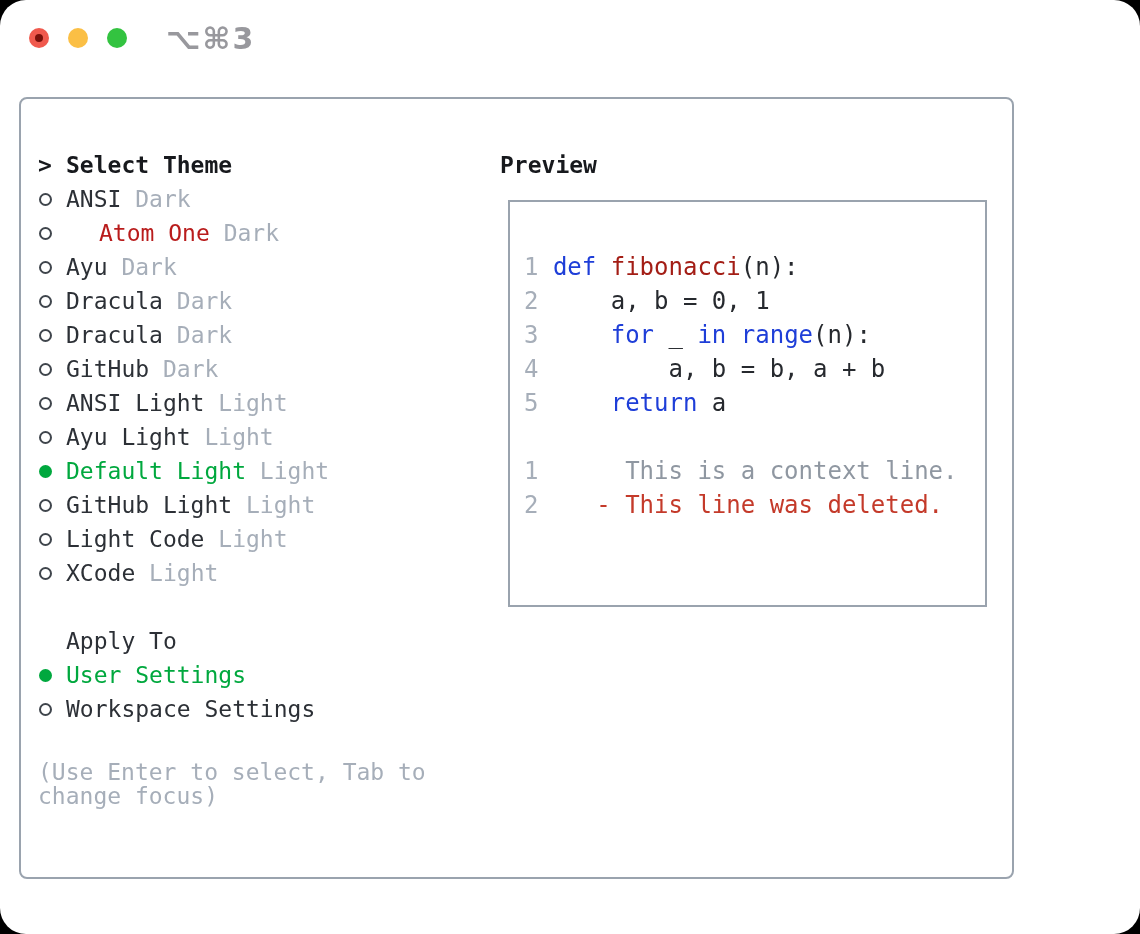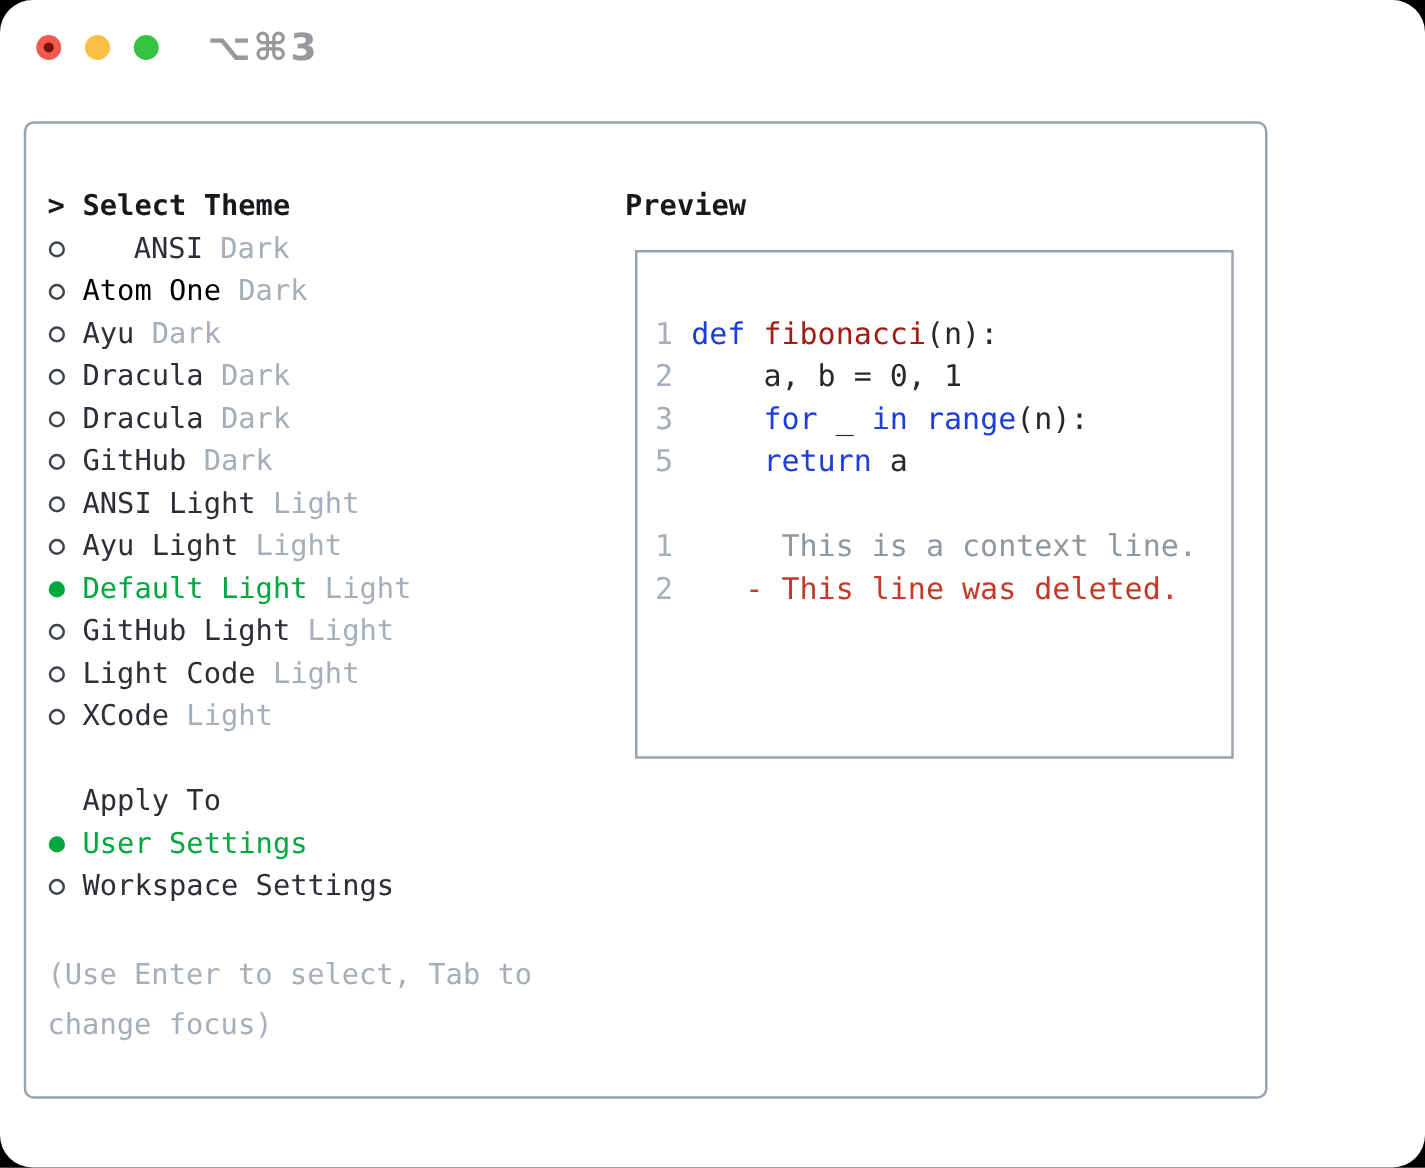--- a/index.html
+++ b/index.html
@@ -29,21 +29,21 @@
   .radio{width:13px;height:13px;border-radius:50%;box-sizing:border-box;margin-left:1px;}
   .radio.off{border:2px solid var(--radio_outline,#3f454c);}
   .radio.on{background:var(--green,#00a83e);}
   .cursor{font-weight:bold;color:var(--heading,#17191d);font-size:23px;}
   .heading{font-weight:bold;color:var(--heading,#17191d);}
   .tvariant{color:var(--text_muted,#a6aeb9);}
   .list{position:absolute;left:17px;top:49px;}
   .apply{position:absolute;left:17px;top:525px;}
   .hint{
     position:absolute;left:17px;top:661px;width:430px;
-    font-size:23px;line-height:40px;color:var(--text_muted,#a6aeb9);
+    font-size:23px;line-height:24px;color:var(--text_muted,#a6aeb9);
   }
   .preview-title{position:absolute;left:479px;top:49px;height:34px;line-height:34px;font-size:23px;}
   .preview-box{
     position:absolute;left:487px;top:101px;width:479px;height:407px;
     border:2px solid var(--border,#9aa3ae);box-sizing:border-box;background:#fff;
   }
   .code{position:absolute;left:14px;top:48px;}
   .cline{height:34px;line-height:34px;font-size:24px;white-space:pre;}
 </style>
 </head>
@@ -57,22 +57,22 @@
   <span class="shortcut">⌥⌘3</span>
 
   <div class="panel">
 
     <div class="list">
       <div class="row">
         <span class="marker"><span class="cursor">&gt;</span></span>
         <span class="heading">Select Theme</span>
       </div>
 
-    <div class="row"><span class="marker"><span class="radio off"></span></span><span style="color: rgb(44, 48, 54); margin-left: 41px;">ANSI</span><span class="tvariant"> Dark</span></div>
-        <div class="row"><span class="marker"><span class="radio off"></span></span><span style="color: #000000;">Atom One</span><span class="tvariant"> Dark</span></div>
+    <div class="row"><span class="marker"><span class="radio off"></span></span><span style="color: rgb(44, 48, 54);">ANSI</span><span class="tvariant"> Dark</span></div>
+        <div class="row"><span class="marker"><span class="radio off"></span></span><span style="color: #b91c1c; margin-left: 33px;">Atom One</span><span class="tvariant"> Dark</span></div>
         <div class="row"><span class="marker"><span class="radio off"></span></span><span style="color: rgb(44, 48, 54);">Ayu</span><span class="tvariant"> Dark</span></div>
         <div class="row"><span class="marker"><span class="radio off"></span></span><span style="color: rgb(44, 48, 54);">Dracula</span><span class="tvariant"> Dark</span></div>
         <div class="row"><span class="marker"><span class="radio off"></span></span><span style="color: rgb(44, 48, 54);">Dracula</span><span class="tvariant"> Dark</span></div>
         <div class="row"><span class="marker"><span class="radio off"></span></span><span style="color: rgb(44, 48, 54);">GitHub</span><span class="tvariant"> Dark</span></div>
         <div class="row"><span class="marker"><span class="radio off"></span></span><span style="color: rgb(44, 48, 54);">ANSI Light</span><span class="tvariant"> Light</span></div>
         <div class="row"><span class="marker"><span class="radio off"></span></span><span style="color: rgb(44, 48, 54);">Ayu Light</span><span class="tvariant"> Light</span></div>
         <div class="row"><span class="marker"><span class="radio on"></span></span><span style="color: rgb(0, 168, 62);">Default Light</span><span class="tvariant"> Light</span></div>
         <div class="row"><span class="marker"><span class="radio off"></span></span><span style="color: rgb(44, 48, 54);">GitHub Light</span><span class="tvariant"> Light</span></div>
         <div class="row"><span class="marker"><span class="radio off"></span></span><span style="color: rgb(44, 48, 54);">Light Code</span><span class="tvariant"> Light</span></div>
         <div class="row"><span class="marker"><span class="radio off"></span></span><span style="color: rgb(44, 48, 54);">XCode</span><span class="tvariant"> Light</span></div>
@@ -91,20 +91,21 @@
     <div class="hint">(Use Enter to select, Tab to change focus)</div>
 
     <div class="preview-title heading">Preview</div>
 
     <div class="preview-box">
       <div class="code">
 
       <div class="cline"><span style="color: rgb(166, 174, 185);">1 </span><span style="color: rgb(30, 62, 216);">def</span><span style="color: rgb(38, 41, 46);"> </span><span style="color: rgb(163, 29, 21);">fibonacci</span><span style="color: rgb(38, 41, 46);">(n):</span></div>
           <div class="cline"><span style="color: rgb(166, 174, 185);">2 </span><span style="color: rgb(38, 41, 46);">    a, b = 0, 1</span></div>
           <div class="cline"><span style="color: rgb(166, 174, 185);">3 </span><span style="color: rgb(38, 41, 46);">    </span><span style="color: rgb(30, 62, 216);">for</span><span style="color: rgb(38, 41, 46);"> _ </span><span style="color: rgb(30, 62, 216);">in</span><span style="color: rgb(38, 41, 46);"> </span><span style="color: rgb(30, 62, 216);">range</span><span style="color: rgb(38, 41, 46);">(n):</span></div>
+          <div class="cline"><span style="color: rgb(166, 174, 185);">4 </span><span style="color: rgb(38, 41, 46);">        a, b = b, a + b</span></div>
           <div class="cline"><span style="color: rgb(166, 174, 185);">5 </span><span style="color: rgb(38, 41, 46);">    </span><span style="color: rgb(30, 62, 216);">return</span><span style="color: rgb(38, 41, 46);"> a</span></div>
           <div class="cline">&nbsp;</div>
           <div class="cline"><span style="color: rgb(166, 174, 185);">1 </span><span style="color: rgb(143, 151, 161);">     This is a context line.</span></div>
           <div class="cline"><span style="color: rgb(166, 174, 185);">2 </span><span style="color: rgb(196, 58, 42);">   - This line was deleted.</span></div>
         </div>
     </div>
 
   </div>
 </div>
 

